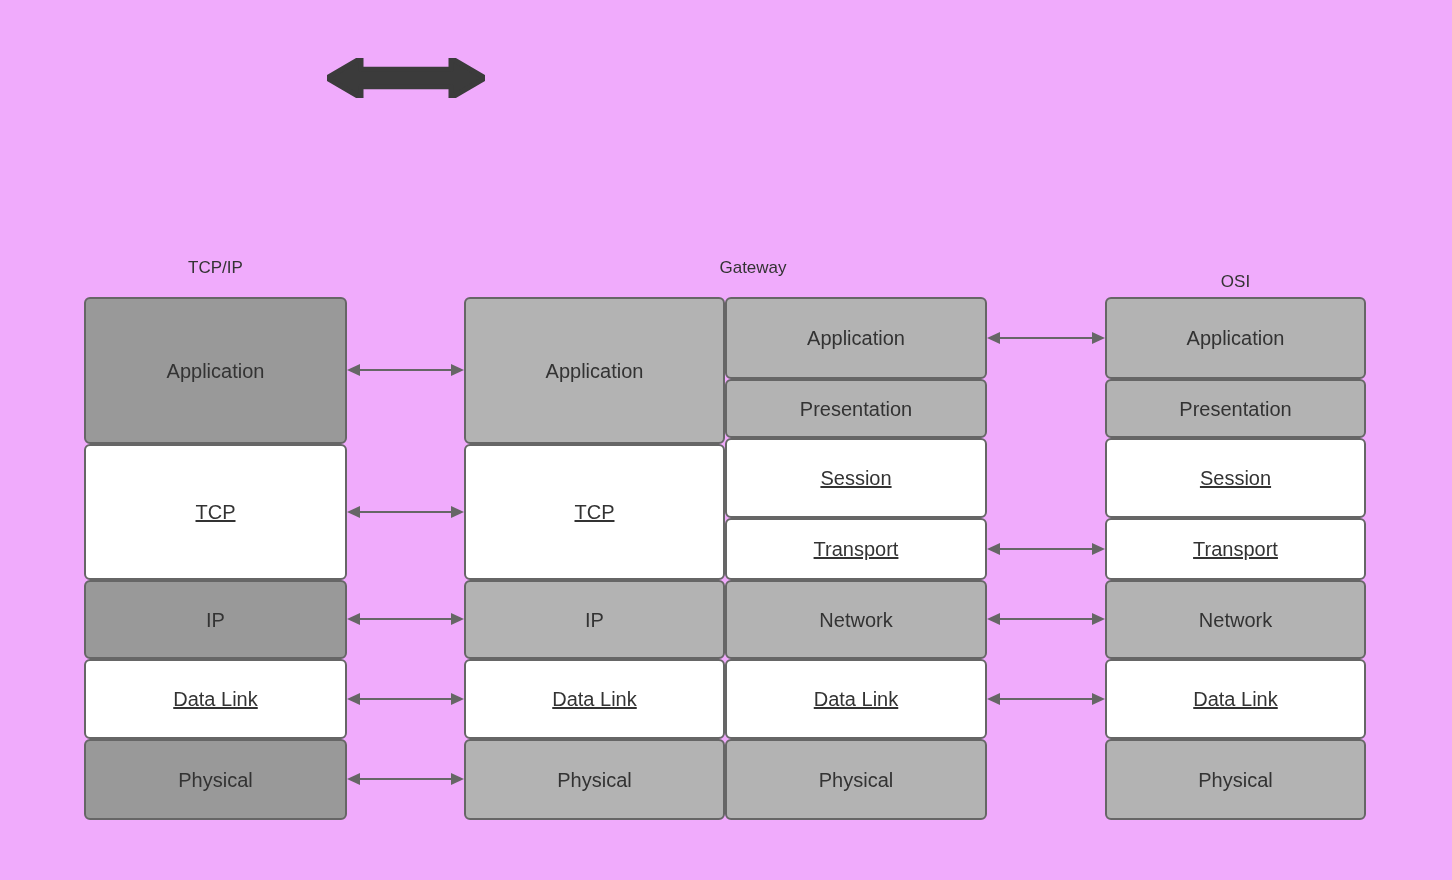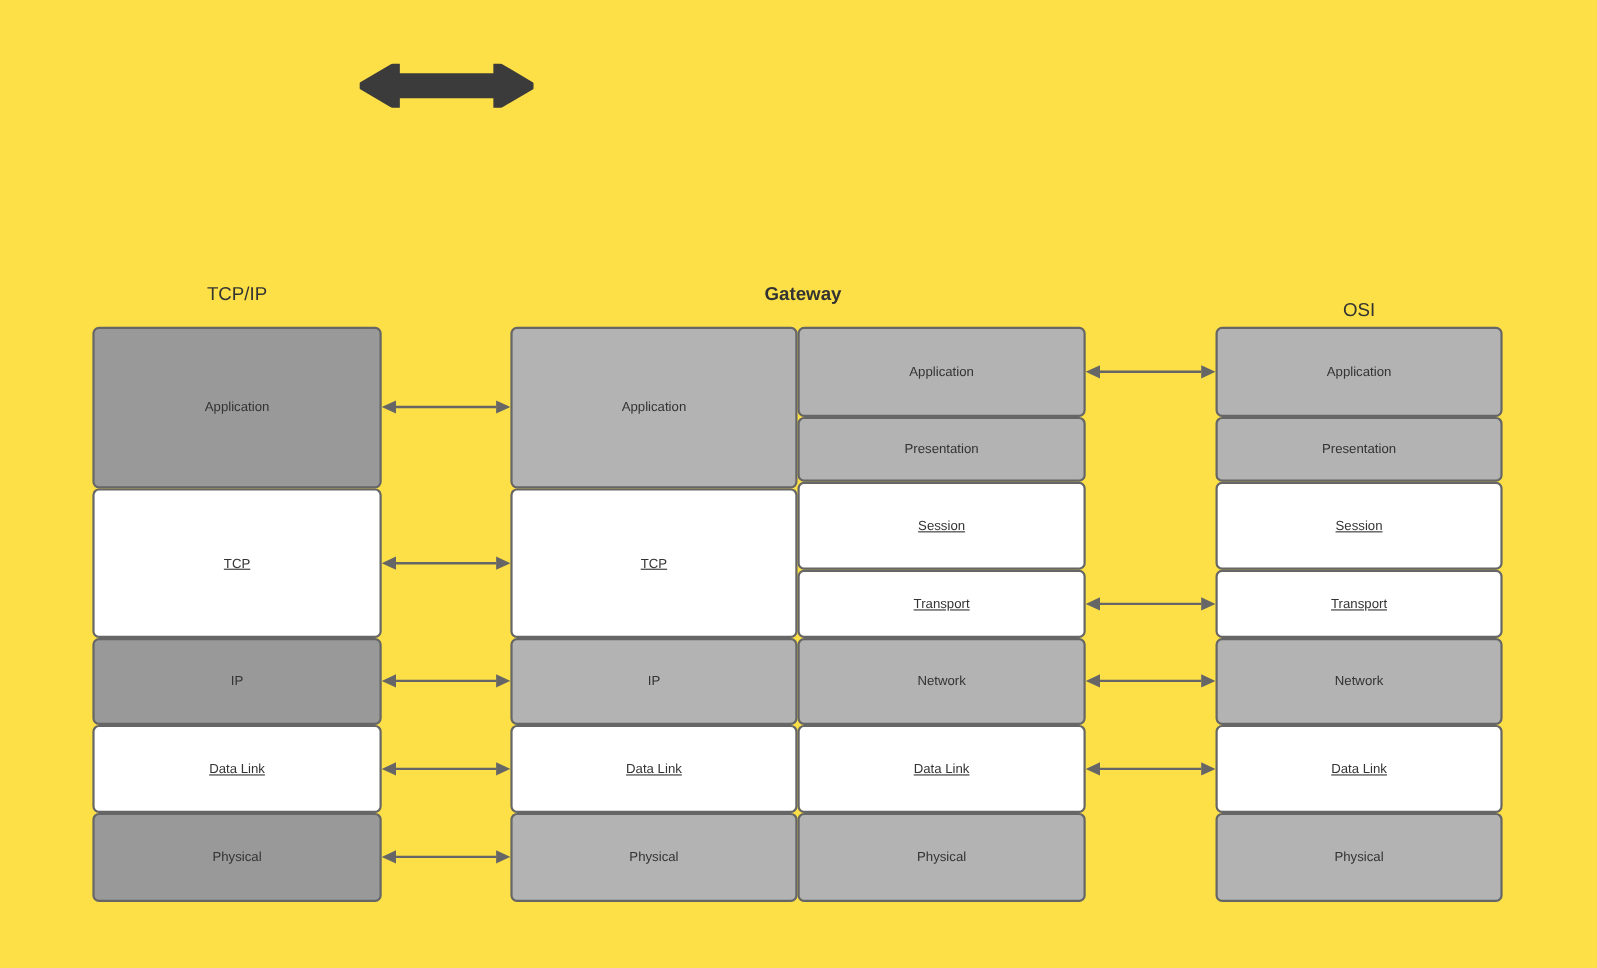--- a/index.html
+++ b/index.html
@@ -9,21 +9,21 @@
     background: #ffffff;
   }
   body {
     font-family: "Liberation Sans", sans-serif;
     color: #333333;
   }
   #canvas {
     position: relative;
     width: 1452px;
     height: 880px;
-    background: #fde047;
+    background: #f0abfc;
     overflow: hidden;
   }
 
   
   .col-header {
     position: absolute;
     font-size: 17px;
     color: #333333;
     text-align: center;
     white-space: nowrap;
@@ -32,21 +32,21 @@
 
   
   .layer-box {
     position: absolute;
     box-sizing: border-box;
     border: 2px solid #666666;
     border-radius: 6px;
     display: flex;
     align-items: center;
     justify-content: center;
-    font-size: 12px;
+    font-size: 20px;
     color: #333333;
     text-align: center;
     line-height: 1.2;
     white-space: nowrap;
   }
   .fill-dark  { background: #999999; }
   .fill-light { background: #b3b3b3; }
   .fill-white { background: #ffffff; text-decoration: underline; }
 
   
@@ -64,21 +64,21 @@
 </head>
 <body>
 
 <div id="canvas">
 
   <div class="block-arrow" id="block-arrow-holder" style="left: 327px; top: 58px; width: 158px; height: 40px;"><svg width="158" height="40" viewBox="0 0 158 40">
         <polygon points="0,20 34,0 34,11.200000000000001 124,11.200000000000001 124,0 158,20 124,40 124,28.799999999999997 34,28.799999999999997 34,40" fill="#3b3b3b" stroke="#3b3b3b" stroke-width="5" stroke-linejoin="round"></polygon>
       </svg></div>
 
   <div class="col-header" id="hdr-tcpip" style="left: 215.5px; top: 258px;">TCP/IP</div>
-  <div class="col-header" id="hdr-gateway" style="left: 730px; top: 258px; font-weight: bold;">Gateway</div>
+  <div class="col-header" id="hdr-gateway" style="left: 753px; top: 258px;">Gateway</div>
   <div class="col-header" id="hdr-osi" style="left: 1235.5px; top: 272px;">OSI</div>
 
   <div id="stacks">
       <div class="layer-box fill-dark" style="left: 84px; top: 297px; width: 263px; height: 147px;">
         <span>Application</span>
       </div>
       <div class="layer-box fill-white" style="left: 84px; top: 444px; width: 263px; height: 136px;">
         <span>TCP</span>
       </div>
       <div class="layer-box fill-dark" style="left: 84px; top: 580px; width: 263px; height: 79px;">

